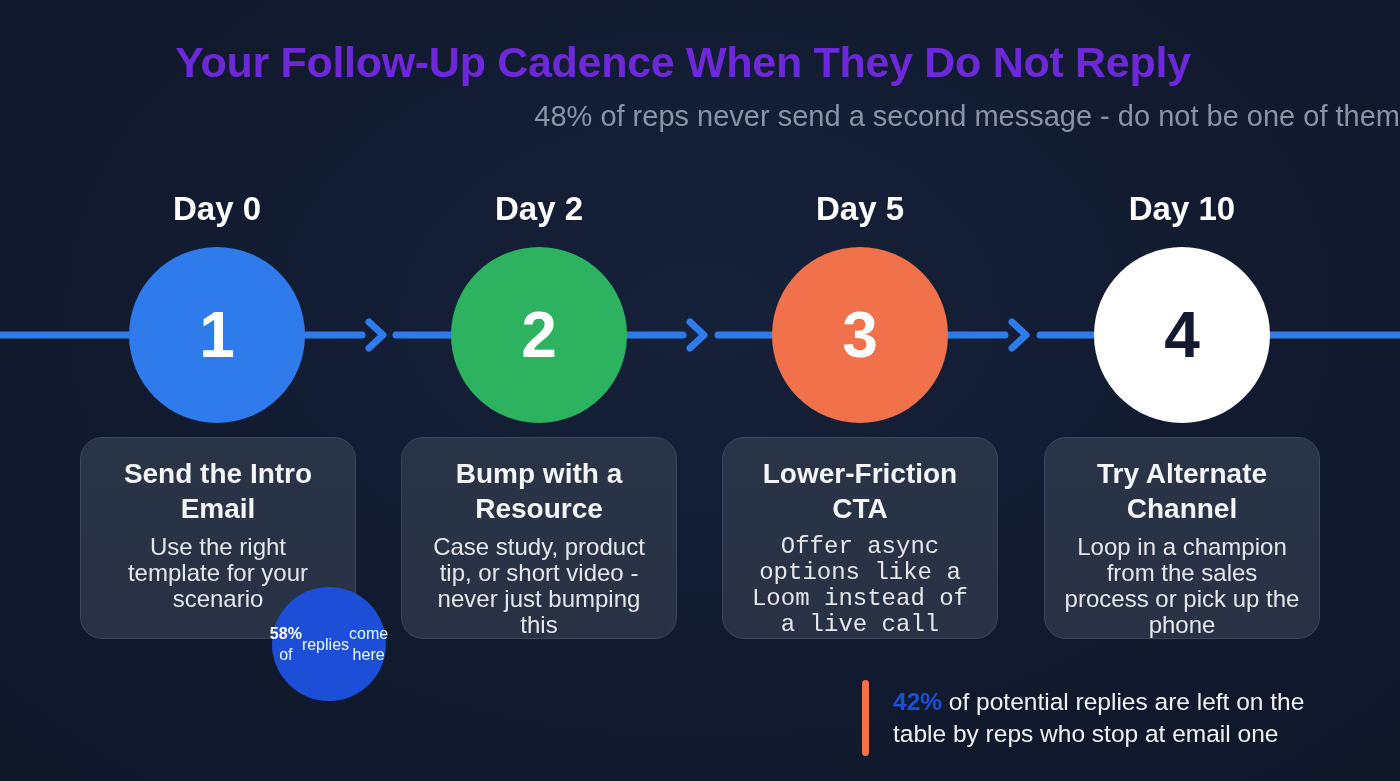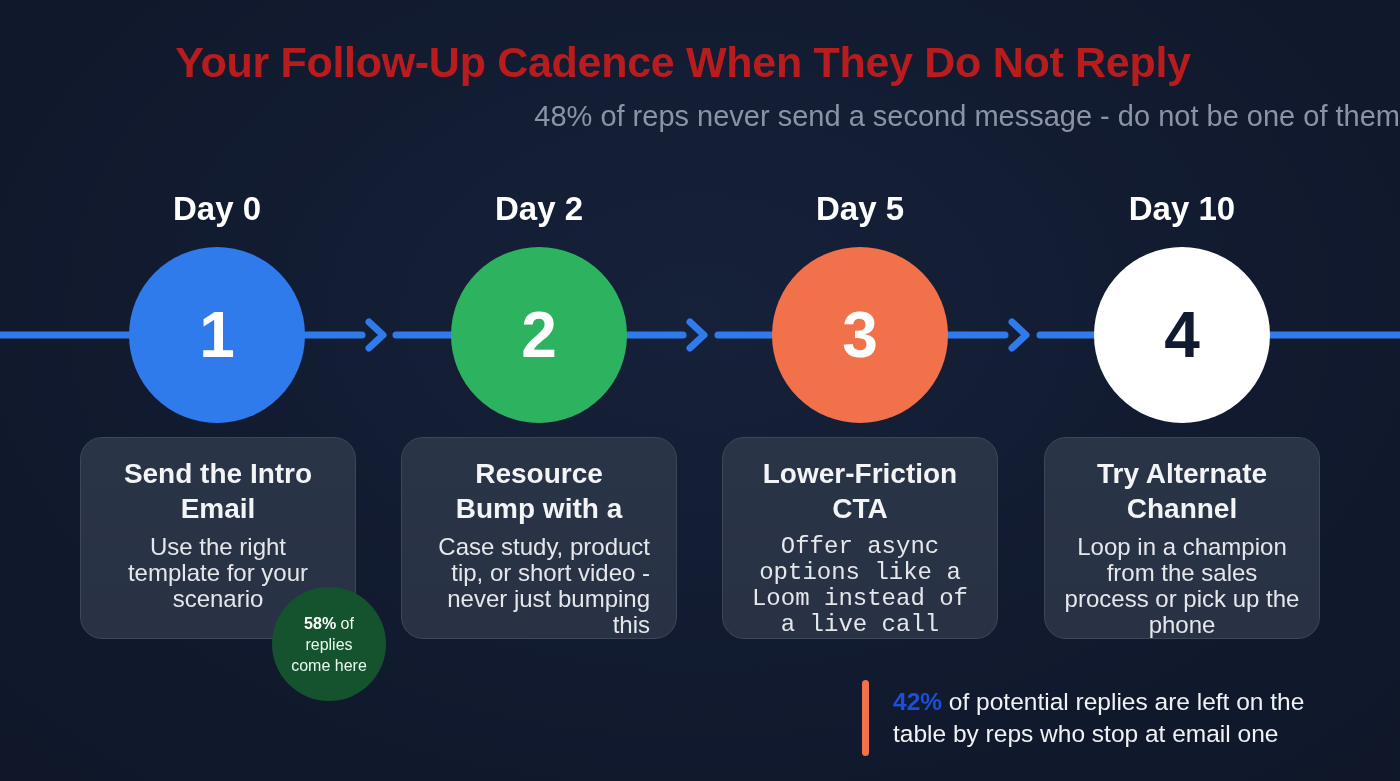--- a/index.html
+++ b/index.html
@@ -6,21 +6,21 @@
   html, body { width: 1400px; height: 781px; overflow: hidden; }
   body {
     background: radial-gradient(ellipse at 50% 40%, #16213a 0%, #111a2e 60%, #0f1729 100%);
     font-family: "Liberation Sans", "DejaVu Sans", sans-serif;
     color: #ffffff;
     position: relative;
   }
   .title {
     position: absolute; left: 0; top: 38px; width: 1366px;
     text-align: center; font-size: 43px; font-weight: 700; letter-spacing: -0.3px;
-    color: #b91c1c;
+    color: #6d28d9;
   }
   .subtitle {
     position: absolute; left: 0; top: 100px; width: 1400px;
     text-align: right; font-size: 29px; color: #8b93a7;
   }
   .day-label {
     position: absolute; top: 190px; width: 200px; margin-left: -100px;
     text-align: center; font-size: 33px; font-weight: 700; color: #ffffff;
   }
   .timeline {
@@ -42,22 +42,22 @@
   .card-title {
     font-size: 28px; font-weight: 700; line-height: 35px; color: #f3f4f6;
     padding: 0 10px;
   }
   .card-desc {
     margin-top: 8px; font-size: 24px; line-height: 26px; color: #e5e7eb;
     padding: 0 12px;
   }
   .badge {
     position: absolute; left: 272px; top: 587px; width: 114px; height: 114px;
-    border-radius: 50%; background: #14532d;
-    display: flex; flex-direction: column; align-items: center; justify-content: center;
+    border-radius: 50%; background: #1d4ed8;
+    display: flex; align-items: center; justify-content: center;
     font-size: 16px; line-height: 21px; color: #eafbf0; text-align: center;
   }
   .badge b { font-weight: 700; color: #ffffff; }
   .callout {
     position: absolute; left: 862px; top: 680px; height: 76px;
     display: flex; align-items: stretch;
   }
   .callout-bar {
     width: 7px; border-radius: 4px; background: #f0714a; margin-right: 24px;
   }
@@ -100,24 +100,24 @@
     </div>
     <div class="card-desc" style="padding:0 22px;">Use the right template for your scenario</div>
   </div>
 </div>
 
 <div>
   <div class="day-label" style="left:539px;">Day 2</div>
   <div class="circle" style="left:539px; background:#2db35f;">2</div>
   <div class="card" style="left:401px;">
     <div class="card-title">
+      <div>Bump with a</div>
       <div>Resource</div>
-      <div>Bump with a</div>
     </div>
-    <div class="card-desc" style="padding:0 26px;text-align:right;">Case study, product tip, or short video - never just bumping this</div>
+    <div class="card-desc" style="padding:0 26px;">Case study, product tip, or short video - never just bumping this</div>
   </div>
 </div>
 
 <div>
   <div class="day-label" style="left:860px;">Day 5</div>
   <div class="circle" style="left:860px; background:#f0714a;">3</div>
   <div class="card" style="left:722px;">
     <div class="card-title">
       <div>Lower-Friction</div>
       <div>CTA</div>

